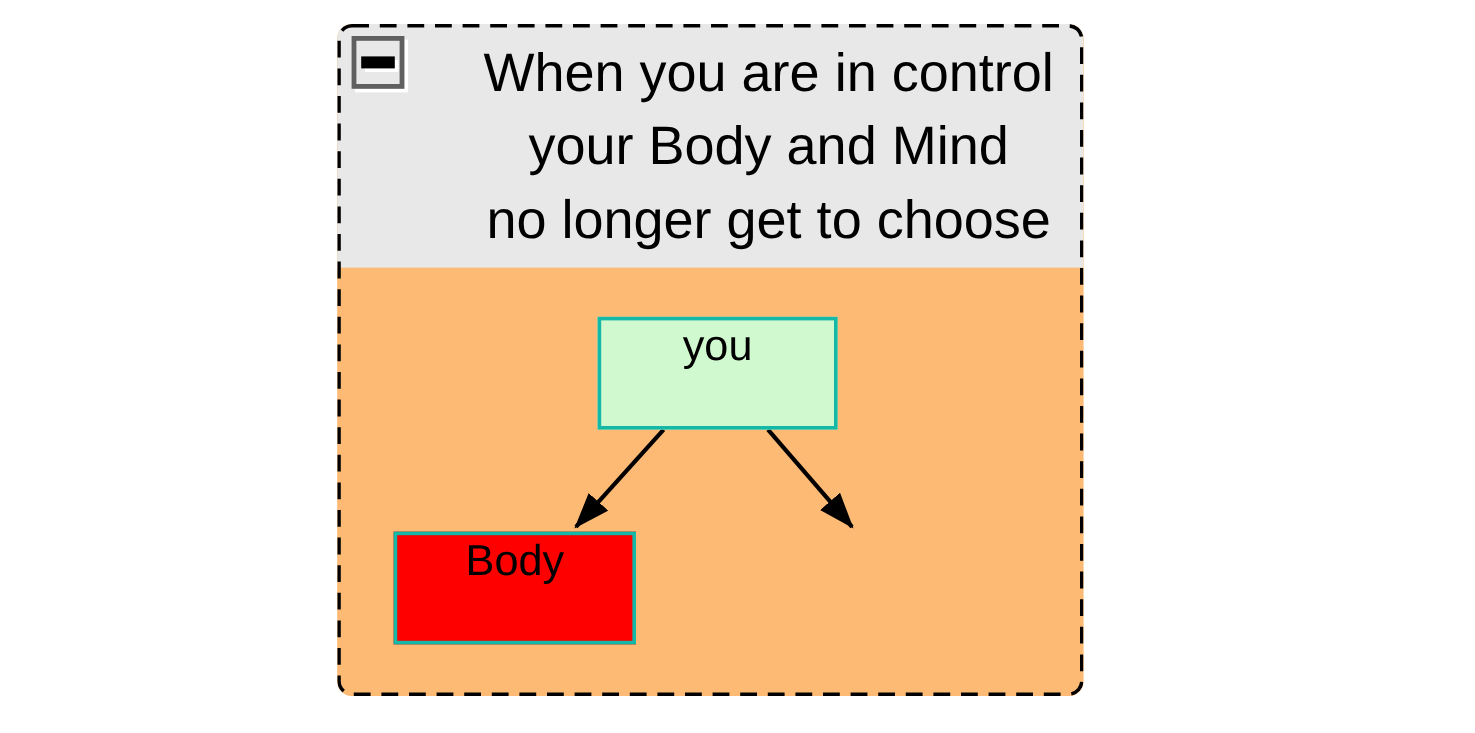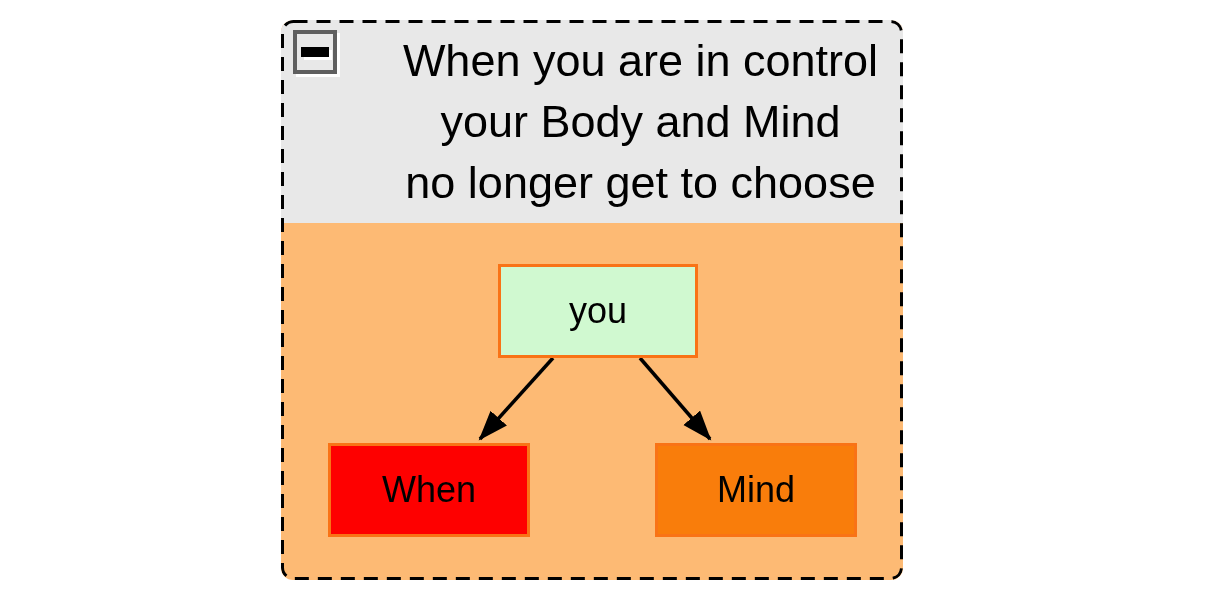--- a/index.html
+++ b/index.html
@@ -28,22 +28,22 @@
   .group-title {
     position:absolute; left:100px; right:3px; top:10px;
     text-align:center; color:#000000;
     font-size:45px; line-height:61px; white-space:pre-line;
   }
   .edge-layer {
     position:absolute; left:0; top:0; width:622px; height:560px;
     pointer-events:none;
   }
   .node {
-    position:absolute; border:3px solid #f97316;
-    display:flex; align-items:center; justify-content:center;
+    position:absolute; border:3px solid #14b8a6;
+    display:flex; align-items:flex-start; justify-content:center;
     font-size:36px; color:#000000; cursor:pointer;
   }
   .node-you  { left:217px; top:244px; width:200px; height:94px; }
   .node-body { left:47px;  top:423px; width:202px; height:94px; }
   .node-mind { left:374px; top:423px; width:202px; height:94px; }
 </style>
 </head>
 <body>
 
 <div class="group">
@@ -67,20 +67,17 @@
 
   <div class="group-title">When you are in control
 your Body and Mind
 no longer get to choose</div>
 
   <div class="node node-you" style="background-color: rgb(208, 249, 208);">
     <span>you</span>
   </div>
 
   <div class="node node-body" style="background-color: rgb(254, 0, 0);">
-    <span>When</span>
+    <span>Body</span>
   </div>
 
-  <div class="node node-mind" style="background-color: rgb(249, 125, 11);">
-    <span>Mind</span>
-  </div>
 
 </div>
 
 </body></html>

